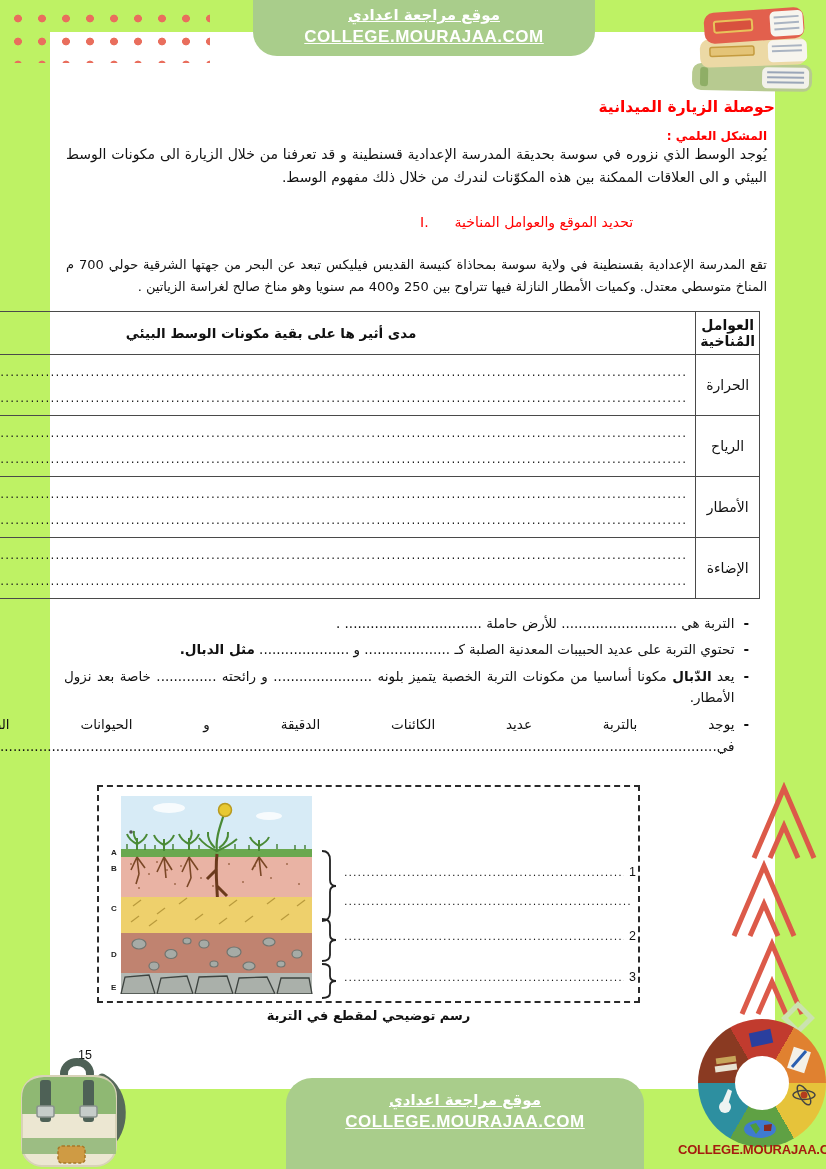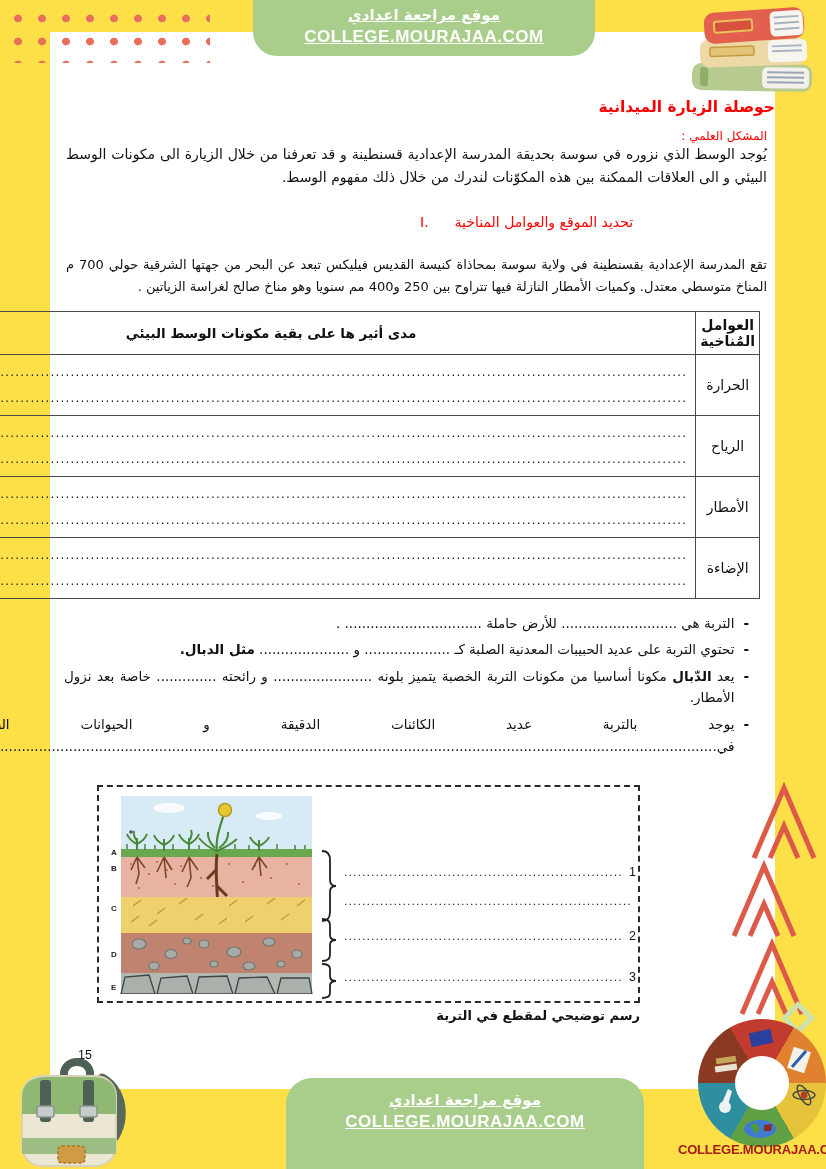--- a/index.html
+++ b/index.html
@@ -1,36 +1,36 @@
 <!DOCTYPE html>
 <html><head>
 <meta charset="utf-8">
 <style>
   * { margin:0; padding:0; box-sizing:border-box; }
   body { background:#666; font-family:"DejaVu Sans", sans-serif; }
-  .page { position:relative; width:826px; height:1169px; background:#fde047; overflow:hidden; margin:0 auto; }
+  .page { position:relative; width:826px; height:1169px; background:#bef264; overflow:hidden; margin:0 auto; }
   .sheet { position:absolute; left:50px; top:32px; width:725px; height:1057px; background:#ffffff; }
 
   
   .dots-grid { position:absolute; left:2px; top:3px; width:208px; height:60px;
     background-image: radial-gradient(circle, #e96e5d 3.6px, rgba(0,0,0,0) 4.2px);
     background-size:24px 23px; background-position:4px 4px; }
 
   
   .header-bump { position:absolute; left:253px; top:0; width:342px; height:56px;
     background:#a9cd8b; border-radius:0 0 24px 24px; text-align:center; padding-top:5px; }
   .footer-bump { position:absolute; left:286px; top:1078px; width:358px; height:91px;
     background:#a9cd8b; border-radius:26px 26px 0 0; text-align:center; padding-top:12px; }
   .site-ar { color:#ffffff; font-weight:bold; font-size:15px; text-decoration:underline; line-height:1.4; }
   .site-url { color:#ffffff; font-weight:bold; font-size:17px; text-decoration:underline; letter-spacing:.5px; line-height:1.3; font-family:"Liberation Sans","DejaVu Sans",sans-serif; }
 
   
   .content { position:absolute; left:50px; top:32px; width:725px; height:1057px; direction:rtl; color:#111; }
   .doc-title { margin-top:66px; text-align:right; color:#ff0000; font-weight:bold; font-size:15.5px; }
-  .problem-label { margin-top:13px; padding-right:8px; color:#ff0000; font-weight:normal; font-size:12px; text-align:right; }
+  .problem-label { margin-top:13px; padding-right:8px; color:#ff0000; font-weight:bold; font-size:12px; text-align:right; }
   .para { padding:0 8px 0 16px; font-size:14px; line-height:1.62; text-align:justify; }
   .para.small { font-size:13px; line-height:1.7; margin-top:24px; }
   .section-head { direction:ltr; text-align:left; color:#ff0000; font-weight:normal; font-size:14px; white-space:nowrap; }
   .section-head .numeral { display:inline-block; margin-right:26px; }
   .s1 { margin-top:26px; padding-left:370px; }
   .s2 { margin-top:34px; padding-left:348px; }
 
   table.factors { width:610px; margin-top:12px; margin-right:15px; border-collapse:collapse; }
   table.factors th, table.factors td { border:1.5px solid #4a4a4a; }
   th.col-factor { width:140px; font-size:14px; font-weight:bold; padding:5px 4px; }
@@ -46,21 +46,21 @@
   .bold { font-weight:bold; }
 
   
   .figure-box { position:relative; width:543px; height:218px; margin-top:28px; margin-right:135px;
     border:2px dashed #2a2a2a; direction:ltr; background:#fff; }
   .soil-svg { position:absolute; left:10px; top:7px; }
   .brace { position:absolute; left:220px; }
   .fig-line { position:absolute; left:245px; width:292px; display:flex; align-items:center; gap:5px; }
   .fig-dots { flex:1; overflow:hidden; white-space:nowrap; font-size:11px; letter-spacing:1px; color:#1a1a1a; }
   .fig-num { font-size:12.5px; color:#111; font-family:"Liberation Sans","DejaVu Sans",sans-serif; }
-  .fig-caption { width:543px; margin-right:135px; margin-top:5px; font-weight:bold; font-size:13px; }
+  .fig-caption { width:543px; margin-right:135px; margin-top:5px; text-align:center; font-weight:bold; font-size:13px; }
   .page-number { position:absolute; left:28px; top:1016px; font-size:12.5px; direction:ltr; font-family:"Liberation Sans","DejaVu Sans",sans-serif; }
 
   
   .logo-wheel { position:absolute; left:698px; top:1019px; width:128px; height:128px; border-radius:50%;
     background:conic-gradient(from -30deg, #c13b2e 0 60deg, #e08130 60deg 120deg, #e6c33a 120deg 180deg,
       #5fa144 180deg 240deg, #2d8fa0 240deg 300deg, #8a3a22 300deg 360deg); }
   .logo-wheel::after { content:""; position:absolute; left:37px; top:37px; width:54px; height:54px;
     border-radius:50%; background:#ffffff; }
   .logo-caption { position:absolute; left:678px; top:1142px; width:148px; text-align:center;
     font-family:"Liberation Sans","DejaVu Sans",sans-serif; font-weight:bold; font-size:13px;

